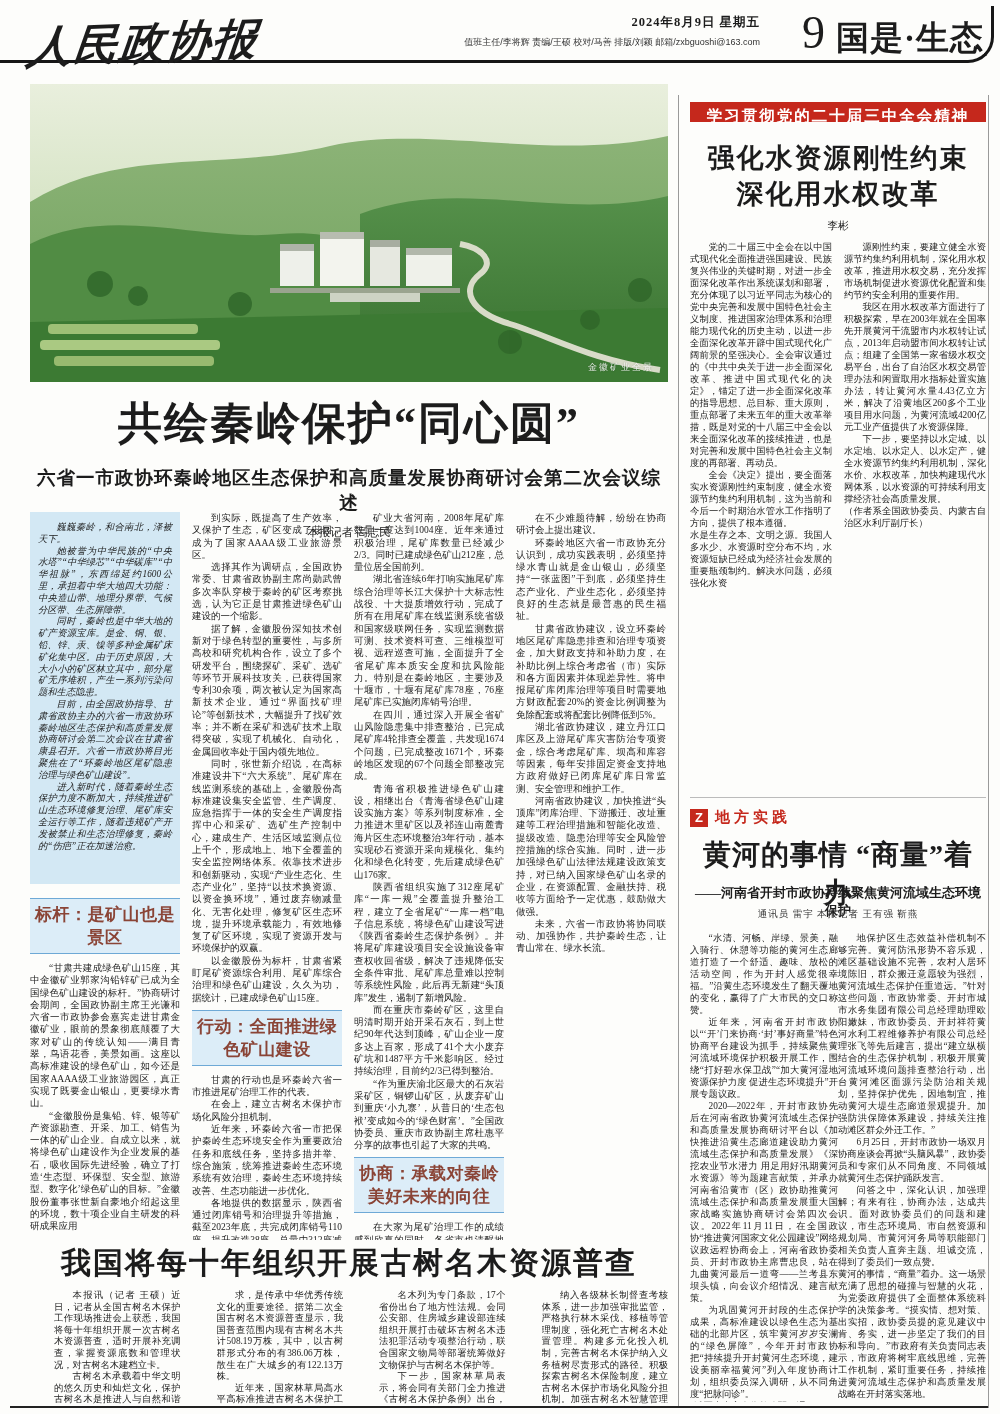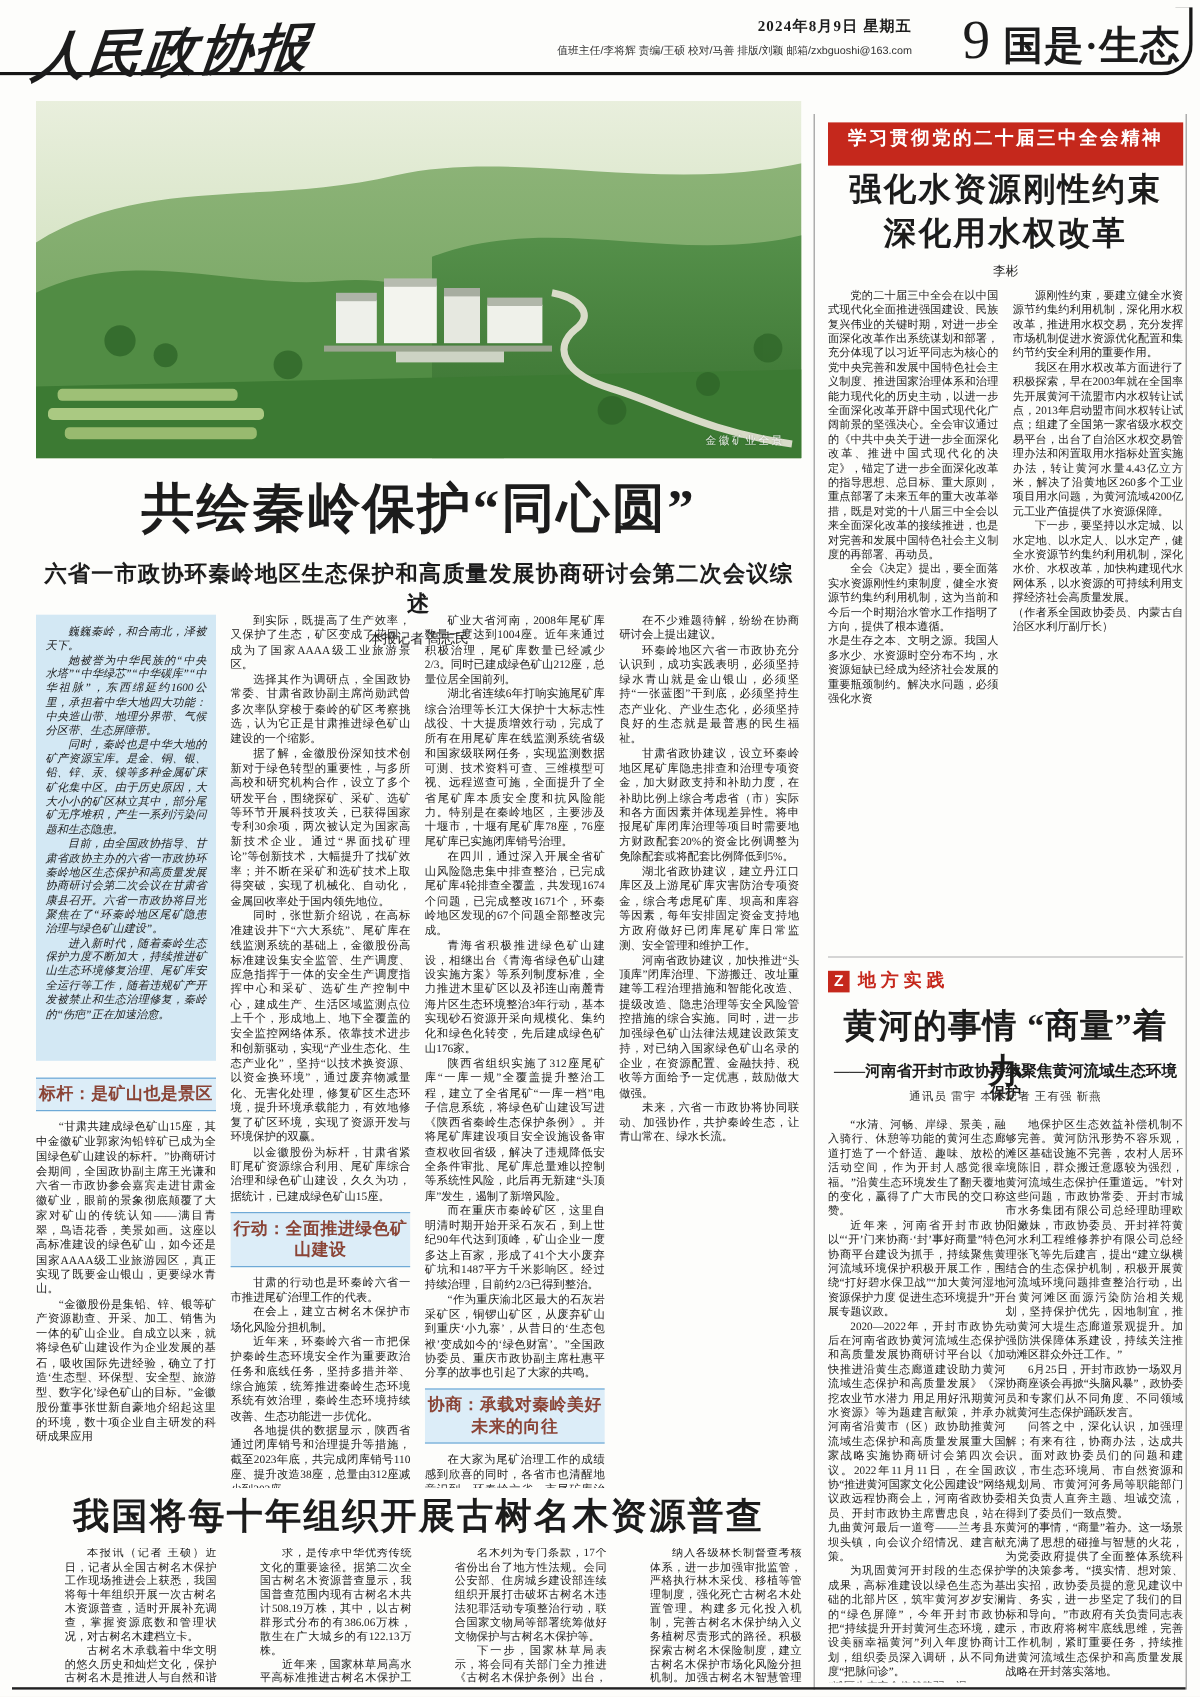--- a/index.html
+++ b/index.html
@@ -29,24 +29,24 @@
   #main-hl .sub{font-size:18.5px;font-weight:bold;margin-top:12px;letter-spacing:1px;}
   #main-hl .by{font-size:11.5px;margin-top:10px;color:#222;}
   
   #main-body{position:absolute;left:30px;top:512px;width:638px;height:728px;display:flex;gap:12px;}
   .pcol{width:150px;overflow:hidden;}
   .bp{margin:0;text-indent:2em;text-align:justify;font-size:9.5px;line-height:12.3px;}
   .stack{display:block;}
   #intro-box{background:#d3e8f4;padding:10px 8px;height:372px;overflow:hidden;box-sizing:border-box;margin-bottom:14px;}
   #intro-box .bp{font-style:italic;font-size:9.3px;line-height:11.8px;}
   .subhead{display:block;background:#dcedf8;border-top:1px solid #6ea9d6;border-bottom:1px solid #6ea9d6;
-           color:#8a4436;font-weight:bold;font-size:14px;text-align:center;padding:4px 0;margin:6px 0 8px 0;
+           color:#8a4436;font-weight:bold;font-size:17px;text-align:center;padding:4px 0;margin:6px 0 8px 0;
            letter-spacing:.5px;}
   
-  #kicker{position:absolute;left:690px;top:102px;width:296px;height:36px;background:#c5281c;color:#fff;
+  #kicker{position:absolute;left:690px;top:102px;width:296px;height:20px;background:#c5281c;color:#fff;
           font-size:15.5px;font-weight:bold;text-align:center;line-height:28px;letter-spacing:2px;}
   #r-hl{position:absolute;left:690px;top:140px;width:296px;text-align:center;font-size:27px;font-weight:900;
         line-height:36px;letter-spacing:2px;}
   #r-author{position:absolute;left:690px;top:219px;width:296px;text-align:center;font-size:10.5px;color:#222;}
   #r-body{position:absolute;left:690px;top:241px;width:296px;height:548px;display:flex;gap:12px;}
   #r-body .half,#lp-body .half{flex:1;overflow:hidden;}
   #r-body .bp,#lp-body .bp{font-size:9.3px;line-height:12px;}
   .half .bp:last-child{text-indent:0;}
   #r-divider{position:absolute;left:690px;top:797px;width:296px;height:1px;background:#bbb;}
   

